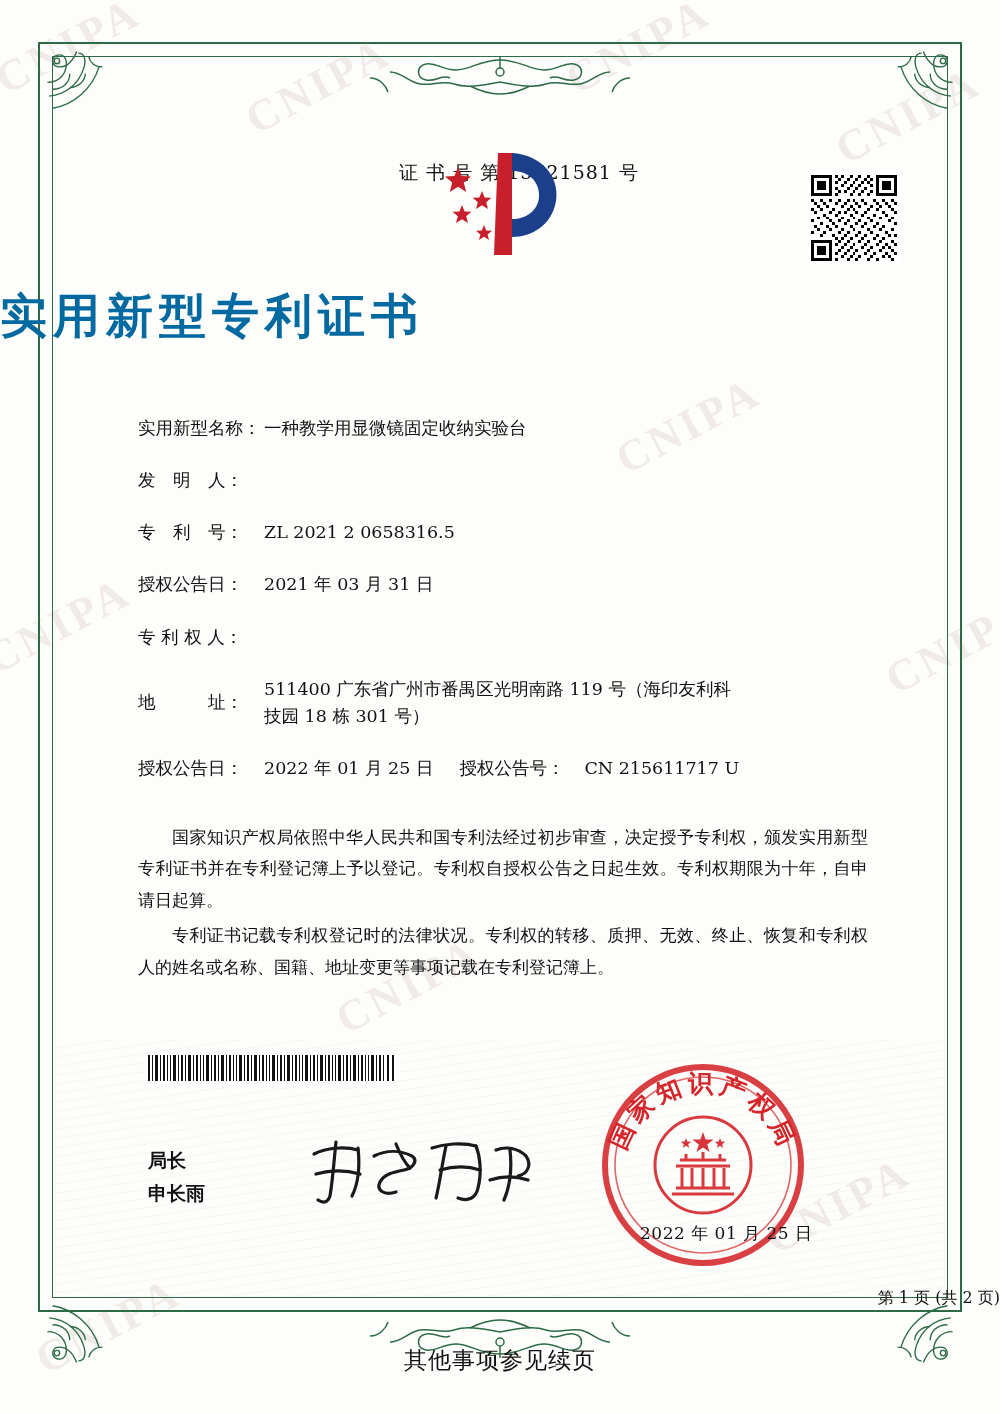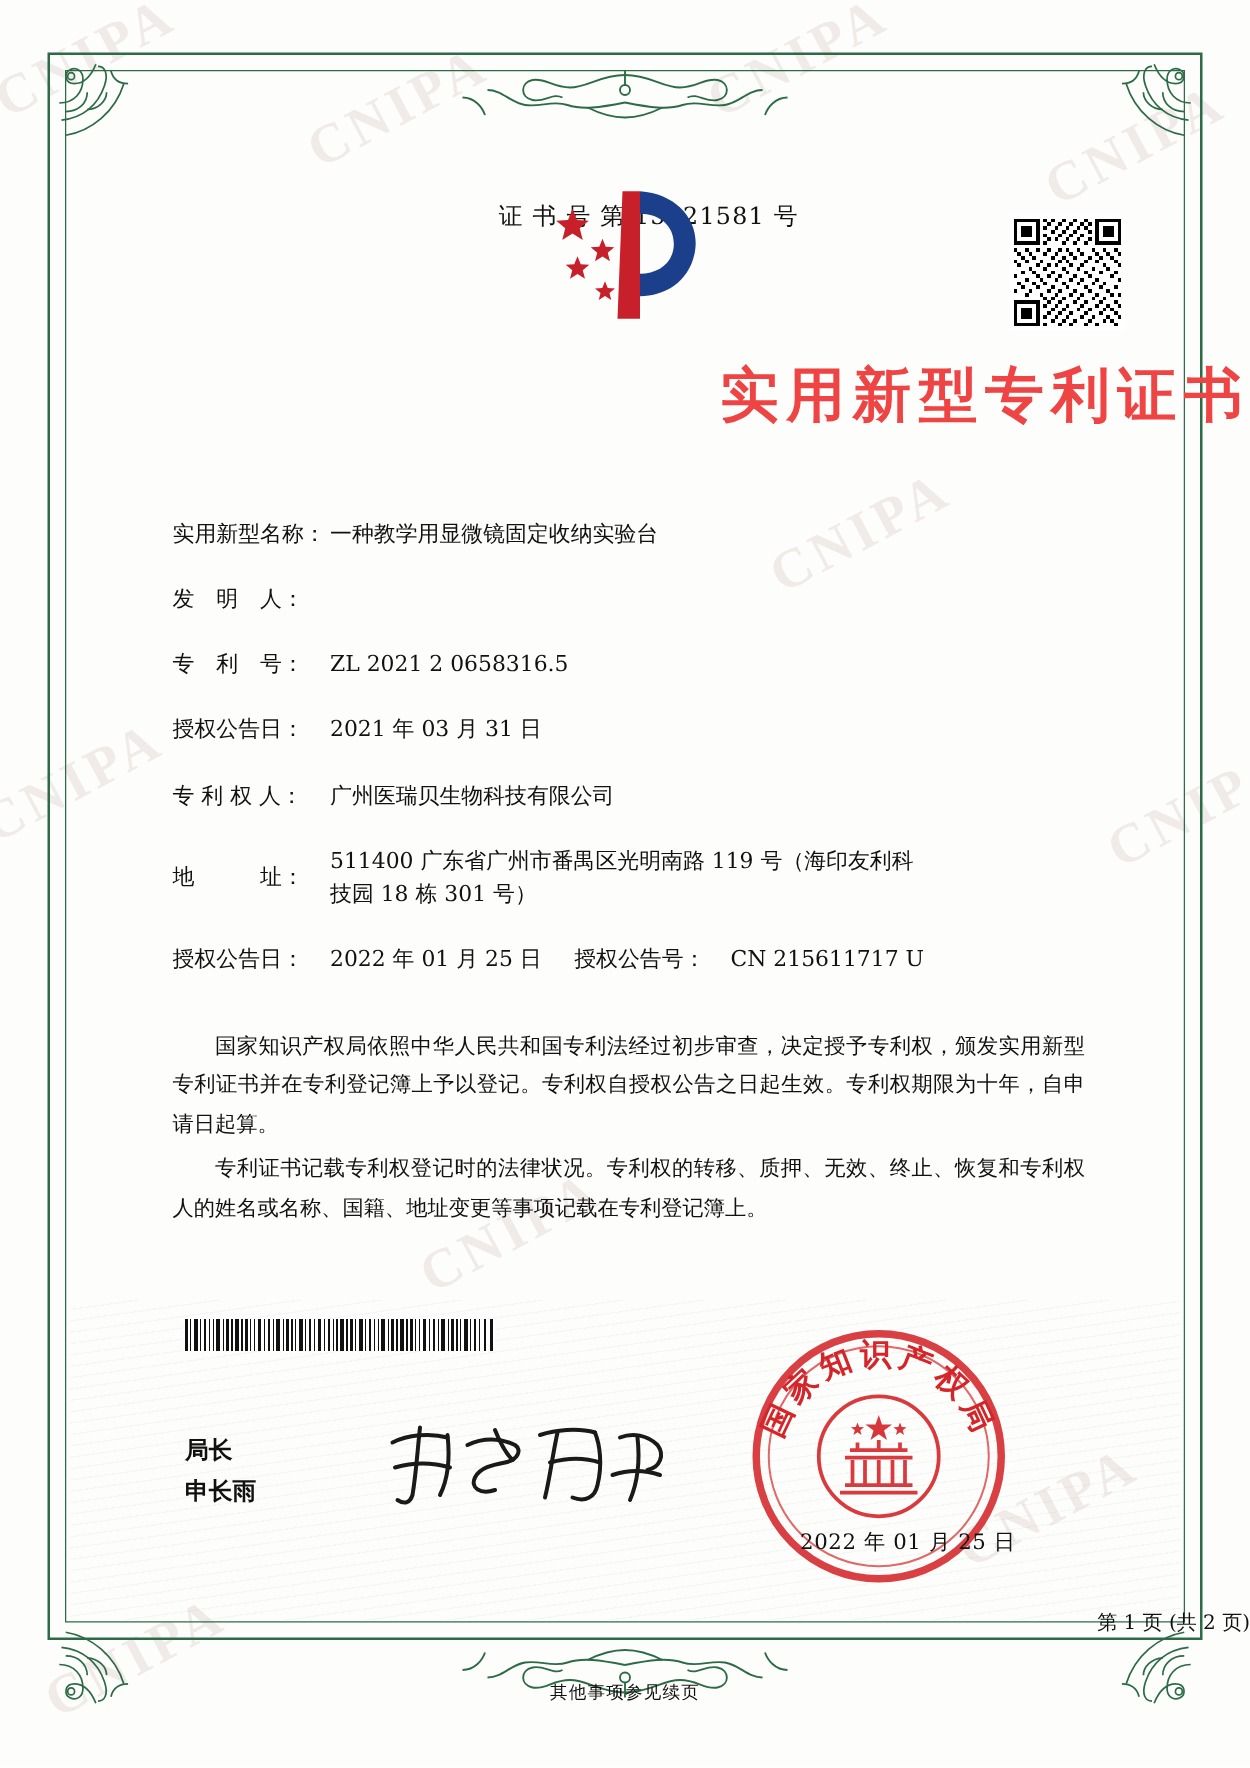--- a/index.html
+++ b/index.html
@@ -119,26 +119,26 @@
     padding: 3px;
     box-sizing: border-box;
   }
   #qr svg { width: 100%; height: 100%; display: block; }
 
   #title {
     position: absolute;
     left: 0;
     top: 285px;
     width: 1000px;
-    text-align: right;
+    text-align: left;
     font-family: "DejaVu Serif", "Liberation Serif", serif;
     font-weight: 700;
     font-size: 47px;
     letter-spacing: 6px;
-    color: #ef4444;
+    color: #0369a1;
   }
 
   
   #fields {
     position: absolute;
     left: 138px;
     top: 415px;
     width: 730px;
     font-size: 17.5px;
     line-height: 1.55;
@@ -240,21 +240,21 @@
     width: 1000px;
     text-align: right;
     font-size: 16px;
   }
   #footnote {
     position: absolute;
     left: 0;
     top: 1345px;
     width: 1000px;
     text-align: center;
-    font-size: 14px;
+    font-size: 23px;
     letter-spacing: 1px;
   }
 
   
   #paper-texture {
     position: absolute;
     left: 56px;
     top: 1040px;
     width: 888px;
     height: 256px;
@@ -602,21 +602,20 @@
       <div class="f-value">ZL 2021 2 0658316.5</div>
     </div>
 
     <div class="field-row">
       <div class="f-label">授权公告日：</div>
       <div class="f-value">2021 年 03 月 31 日</div>
     </div>
 
     <div class="field-row">
       <div class="f-label">专 利 权 人：</div>
-      <div class="f-value">广州医瑞贝生物科技有限公司</div>
     </div>
 
     <div class="field-row">
       <div class="f-label">地　　　址：</div>
       <div class="f-value">
         <span class="cont">511400 广东省广州市番禺区光明南路 119 号（海印友利科</span>
         <span class="cont">技园 18 栋 301 号）</span>
       </div>
     </div>
 

